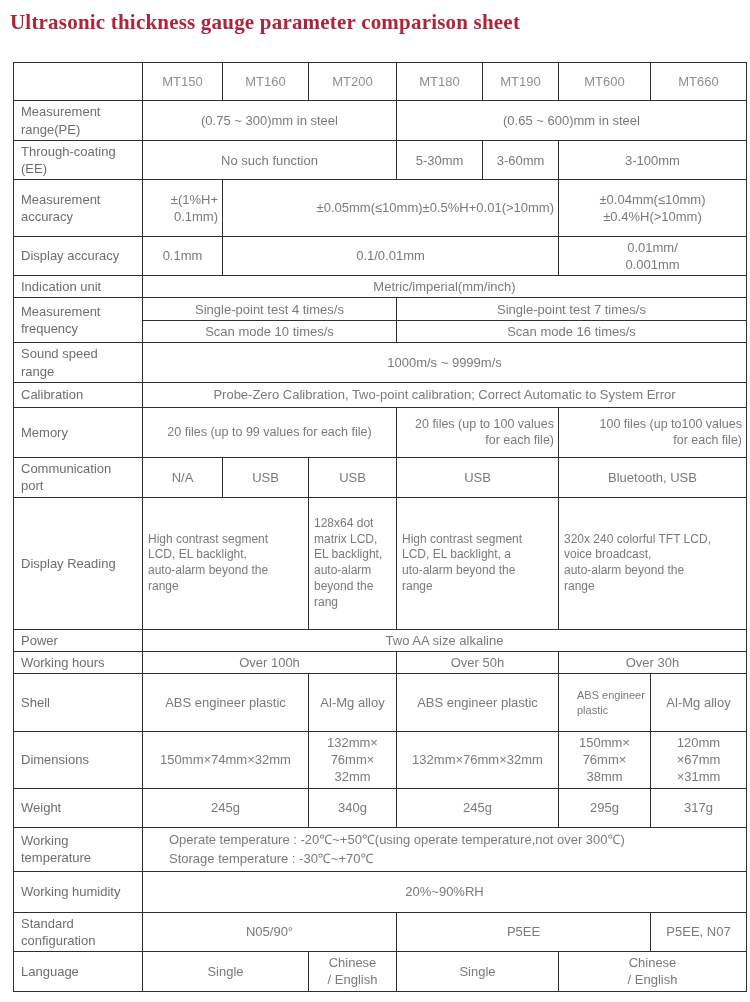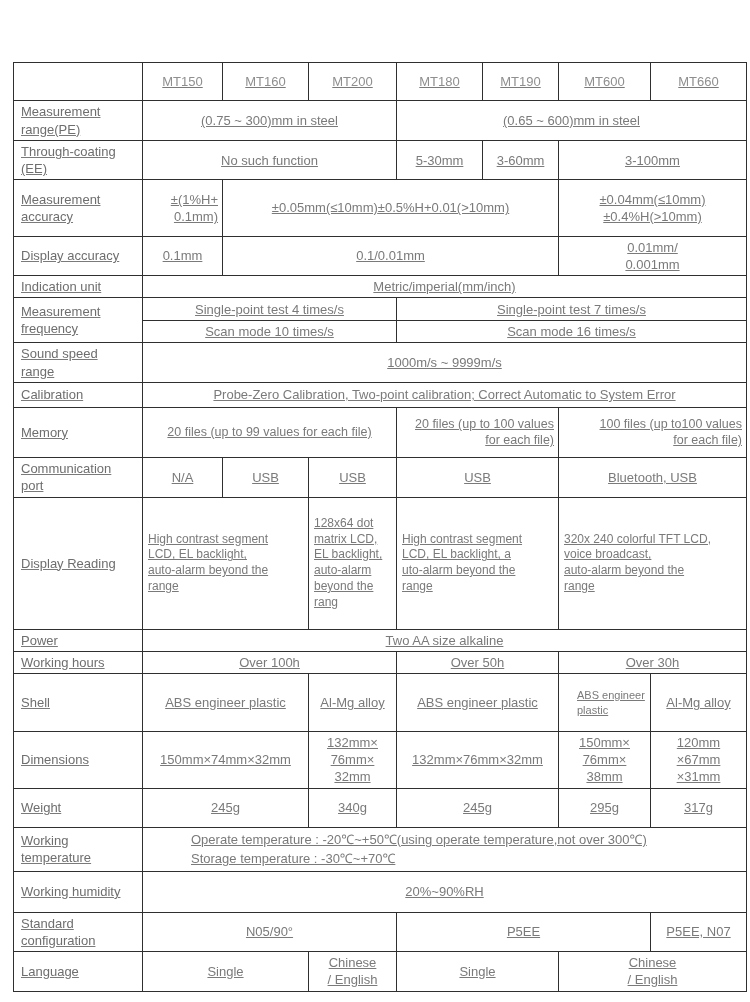--- a/index.html
+++ b/index.html
@@ -3,39 +3,40 @@
 <meta charset="utf-8">
 <style>
   html,body{margin:0;padding:0;background:#ffffff;}
   .page{position:relative;width:750px;height:1002px;background:#ffffff;overflow:hidden;
         font-family:"Liberation Sans", sans-serif;}
   .title{position:absolute;left:10px;top:10px;margin:0;
          font-family:"Liberation Serif", serif;font-weight:bold;
          font-size:21px;color:#b02439;letter-spacing:0.2px;}
   table.spec{position:absolute;left:13px;top:62px;width:733px;
              border-collapse:collapse;table-layout:fixed;
-             color:#7a7a7a;font-size:13px;text-decoration:underline;}
+             color:#7a7a7a;font-size:13px;}
   .spec td,.spec th{border:1px solid #2f2f2f;padding:2px 4px;
                     text-align:center;vertical-align:middle;
                     white-space:pre-line;line-height:1.32;font-weight:normal;
                     overflow:hidden;}
   .spec th{color:#8f8f8f;font-size:13px;}
   td.label{text-align:left;padding-left:7px;color:#6e6e6e;margin-left:44px;}
   td.left{text-align:right;padding-left:6px;}
   td.reading{font-size:12px;text-align:left;padding-left:5px;padding-right:3px;}
   td.mem{font-size:12.5px;}
   td.small{font-size:11px;text-align:left;padding-left:18px;}
-  td.temp{text-align:left;padding-left:48px;line-height:1.5;}
-  .split{display:flex;justify-content:center;align-items:center;width:100%;}
+  td.temp{text-align:left;padding-left:26px;line-height:1.5;}
+  .split{display:flex;justify-content:flex-end;align-items:center;width:100%;}
 </style>
 </head>
 <body>
 
 <div class="page">
 
+  <h1 class="title">Ultrasonic thickness gauge parameter comparison sheet</h1>
 
   <table class="spec">
     <colgroup>
       <col style="width:129px">
         <col style="width:80px">
         <col style="width:86px">
         <col style="width:88px">
       <col style="width:86px">
         <col style="width:76px">
         <col style="width:92px">

